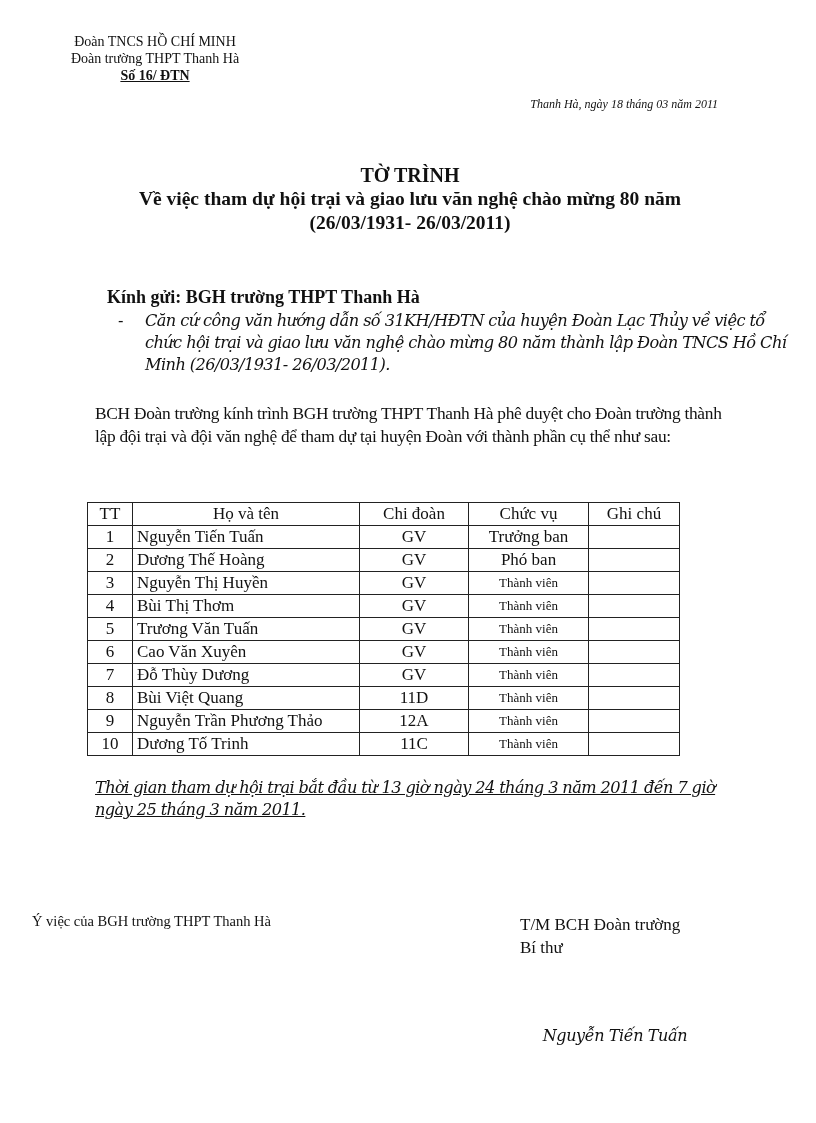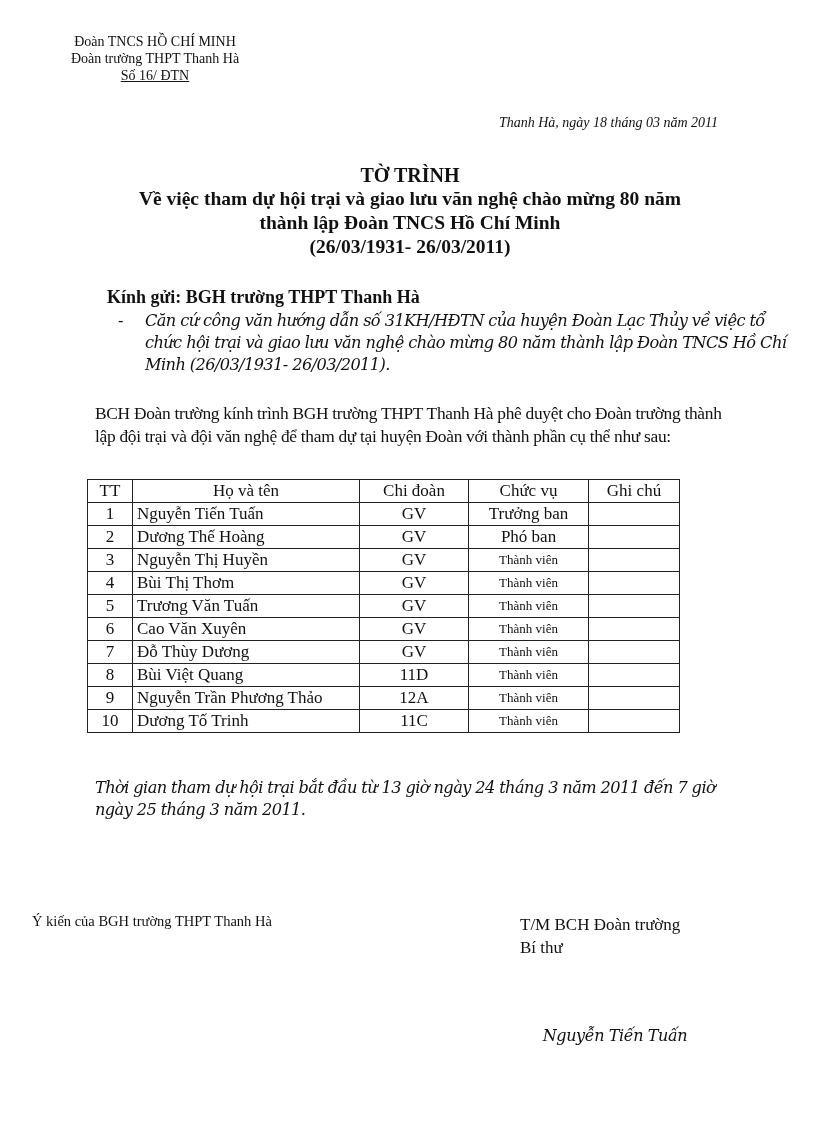--- a/index.html
+++ b/index.html
@@ -1,62 +1,61 @@
 <!DOCTYPE html>
 <html><head>
   <meta charset="utf-8">
   <style>
     html, body { margin: 0; padding: 0; background: #ffffff; }
     body { width: 816px; height: 1123px; position: relative; overflow: hidden;
            font-family: "Liberation Serif", "DejaVu Serif", serif; color: #111; }
     .abs { position: absolute; }
     .org { left: 30px; top: 33px; width: 250px; text-align: center; font-size: 14px; line-height: 17px; }
-    .org .u { text-decoration: underline; }
-    .date { left: 440px; top: 97px; width: 278px; text-align: right; font-size: 14px; font-style: italic; margin-top: 18px; }
+    .org .u { text-decoration: underline; font-weight: bold; }
+    .date { left: 440px; top: 97px; width: 278px; text-align: right; font-size: 12px; font-style: italic; }
     .title { left: 80px; top: 155px; width: 660px; text-align: center; font-weight: bold;
              font-size: 19.5px; line-height: 24px; }
     .title .t1 { font-size: 20px; margin-top: 8px; }
     .kinhgui { left: 107px; top: 287px; font-weight: bold; font-size: 18px; }
     .cancu { left: 118px; top: 310px; width: 670px; font-style: italic; font-size: 16.2px; line-height: 22px;
              font-family: "DejaVu Serif", serif; letter-spacing: -0.6px; }
     .cancu .dash { position: absolute; left: 0; top: 0; font-style: normal; }
     .cancu .txt { margin-left: 27px; display: block; }
     .para { left: 95px; top: 402px; width: 640px; font-size: 17.4px; line-height: 23px; letter-spacing: -0.3px; }
-    table.members { position: absolute; left: 87px; top: 479px; border-collapse: collapse; font-size: 17px; }
+    table.members { position: absolute; left: 87px; top: 502px; border-collapse: collapse; font-size: 17px; }
     table.members td, table.members th { border: 1.5px solid #222; padding: 0 4px; height: 22px; line-height: 20px;
              font-weight: normal; white-space: nowrap; }
     table.members th { text-align: center; }
     .c-tt { width: 36px; text-align: center; }
     .c-name { width: 218px; text-align: left; }
     .c-chi { width: 100px; text-align: center; }
     .c-cv { width: 111px; text-align: center; }
     .c-gc { width: 82px; border-radius: 7px; }
     .small { font-size: 13px; }
     .thoigian { left: 95px; top: 777px; width: 660px; font-style: italic; font-size: 16.2px; line-height: 22px;
-                font-family: "DejaVu Serif", serif; letter-spacing: -0.6px; }
+                font-family: "DejaVu Serif", serif; letter-spacing: -0.6px; text-decoration: underline; }
     .ykien { left: 32px; top: 913px; font-size: 14.5px; }
     .tm { left: 520px; top: 913px; width: 190px; font-size: 17px; line-height: 23px; }
     .sign { left: 530px; top: 1026px; width: 170px; text-align: center; font-style: italic; font-size: 16px;
             font-family: "DejaVu Serif", serif; letter-spacing: -0.4px; }
   </style>
 </head>
 <body>
 
 <div class="abs org">
   <div>Đoàn TNCS HỒ CHÍ MINH</div>
   <div>Đoàn trường THPT Thanh  Hà</div>
   <div><span class="u">Số 16/ ĐTN</span></div>
 </div>
 
 <div class="abs date">Thanh Hà, ngày 18 tháng 03 năm 2011</div>
 
 <div class="abs title">
   <div class="t1">TỜ TRÌNH</div>
   <div>Về việc tham dự hội trại và giao lưu văn nghệ chào mừng 80 năm</div>
-  <div>thành lập Đoàn TNCS Hồ Chí Minh</div>
   <div>(26/03/1931- 26/03/2011)</div>
 </div>
 
 <div class="abs kinhgui">Kính gửi: BGH trường THPT Thanh Hà</div>
 
 <div class="abs cancu">
   <span class="dash">-</span>
   <span class="txt">Căn cứ công văn hướng dẫn số 31KH/HĐTN của huyện Đoàn Lạc Thủy về việc tổ chức hội trại và giao lưu văn nghệ chào mừng 80 năm thành lập Đoàn TNCS Hồ Chí Minh (26/03/1931- 26/03/2011).</span>
 </div>
 
@@ -141,20 +140,20 @@
       <td class="c-name">Dương Tố Trinh</td>
       <td class="c-chi">11C</td>
       <td class="c-cv small">Thành  viên</td>
       <td class="c-gc"></td>
     </tr>
   </tbody>
 </table>
 
 <div class="abs thoigian">Thời gian tham dự hội trại bắt đầu từ 13 giờ ngày 24 tháng 3 năm 2011 đến 7 giờ ngày 25 tháng 3 năm 2011.</div>
 
-<div class="abs ykien">Ý kiến của BGH trường THPT Thanh  Hà</div>
+<div class="abs ykien">Ý việc của BGH trường THPT Thanh  Hà</div>
 
 <div class="abs tm">
   <div>T/M BCH Đoàn trường</div>
   <div>Bí thư</div>
 </div>
 
 <div class="abs sign">Nguyễn Tiến Tuấn</div>
 
 </body></html>

